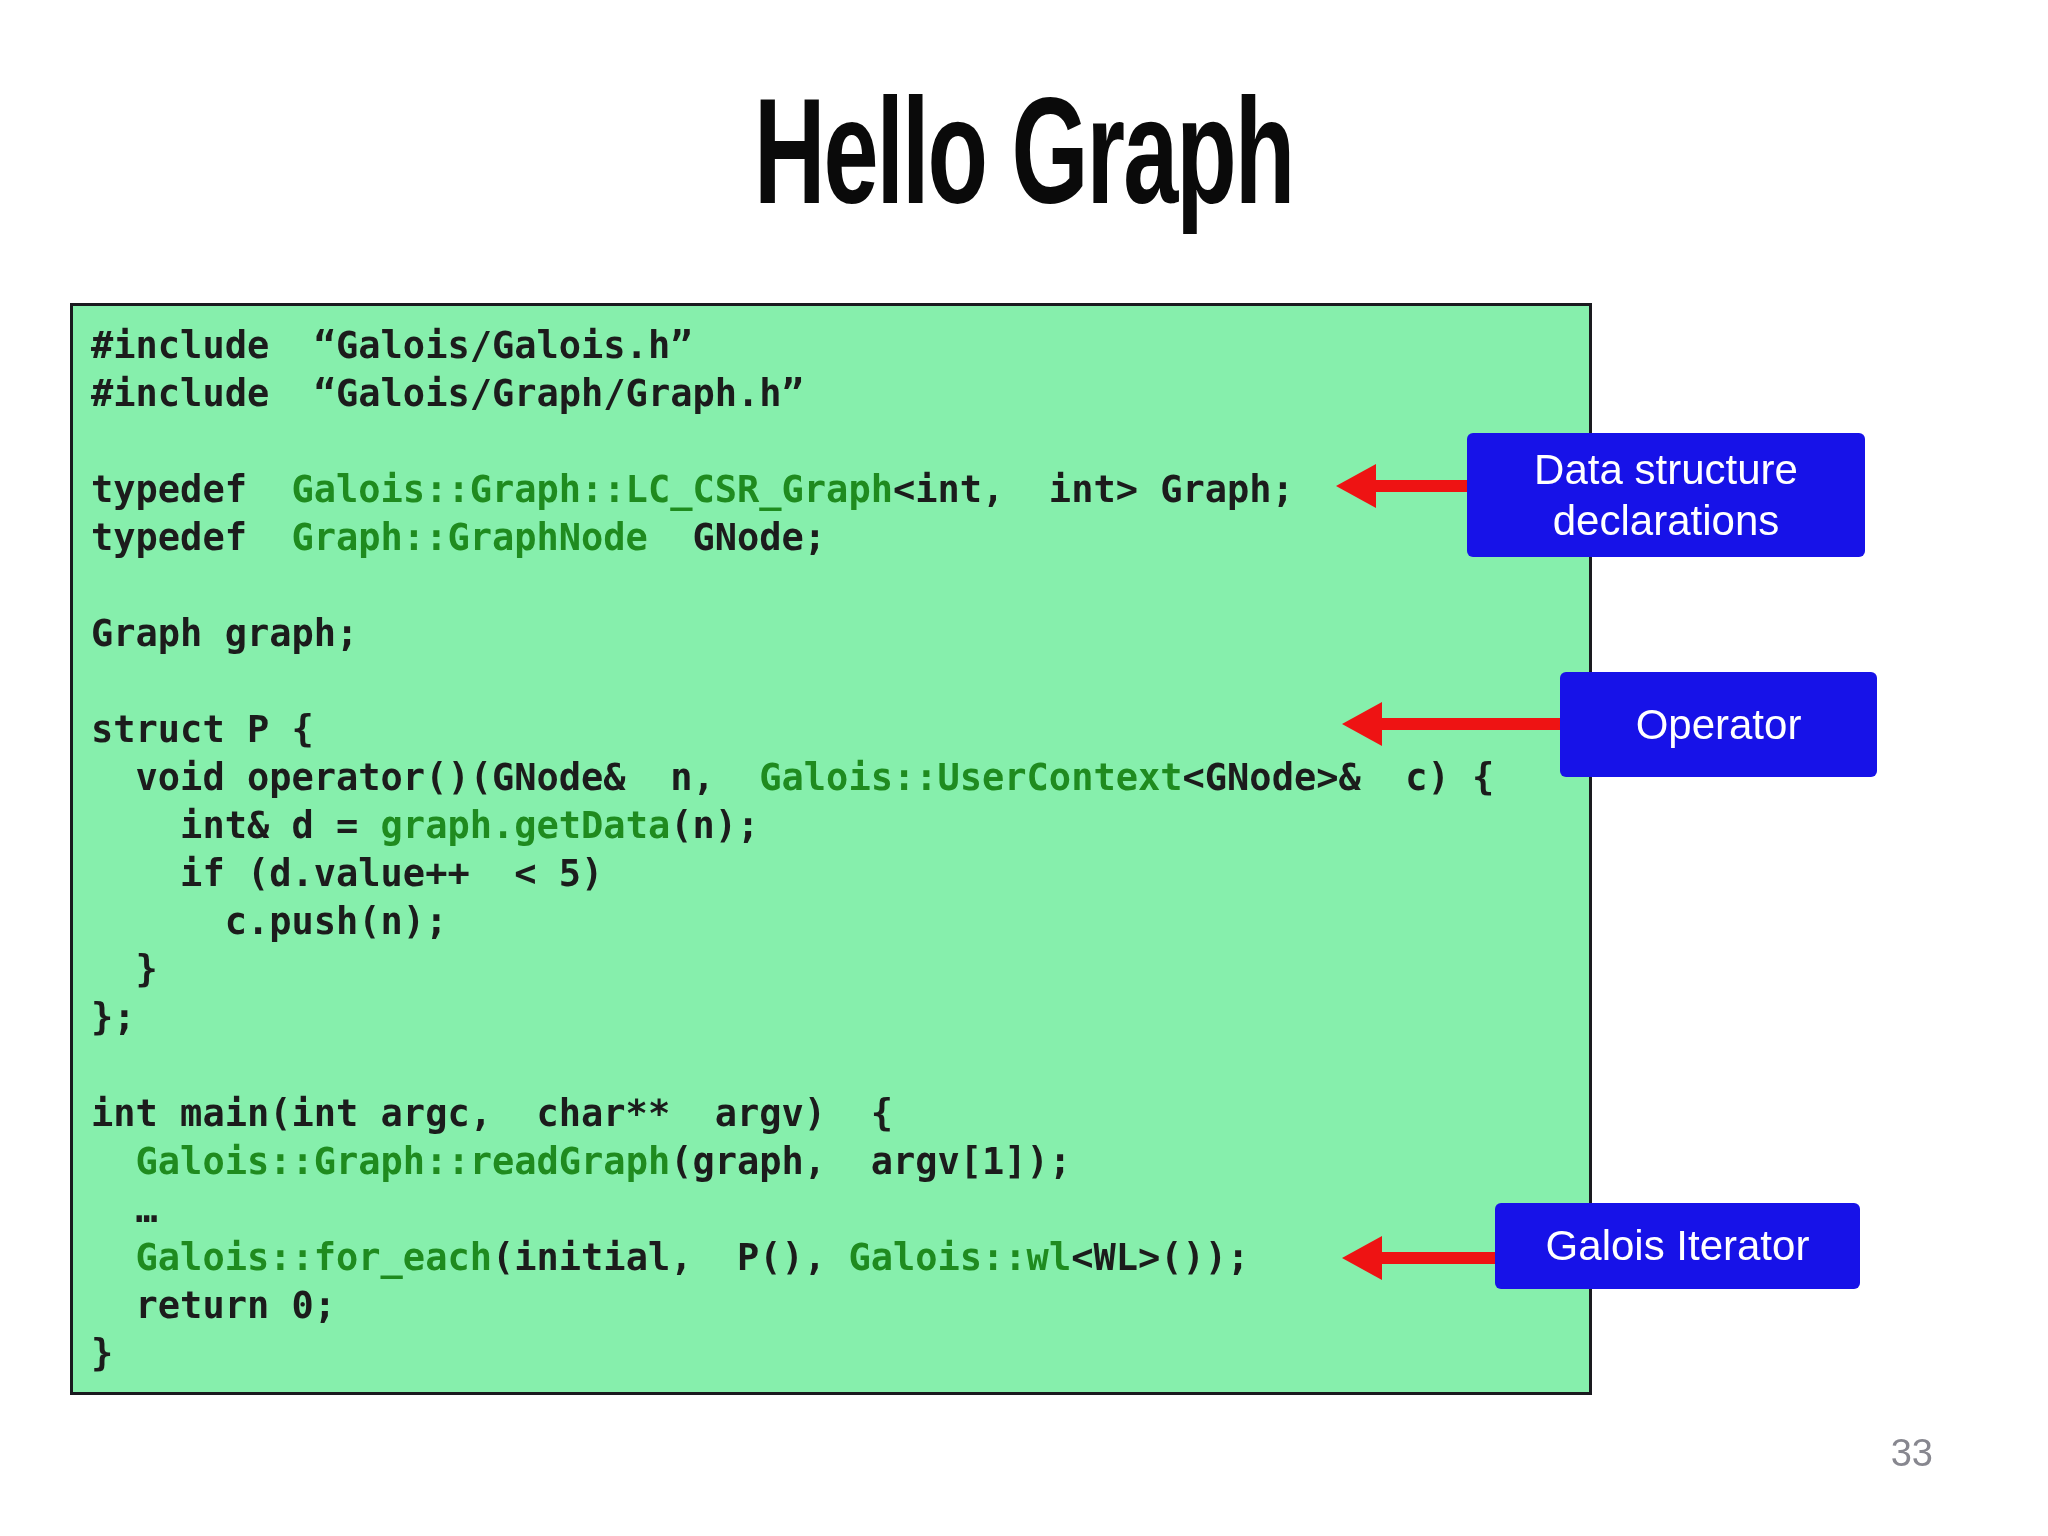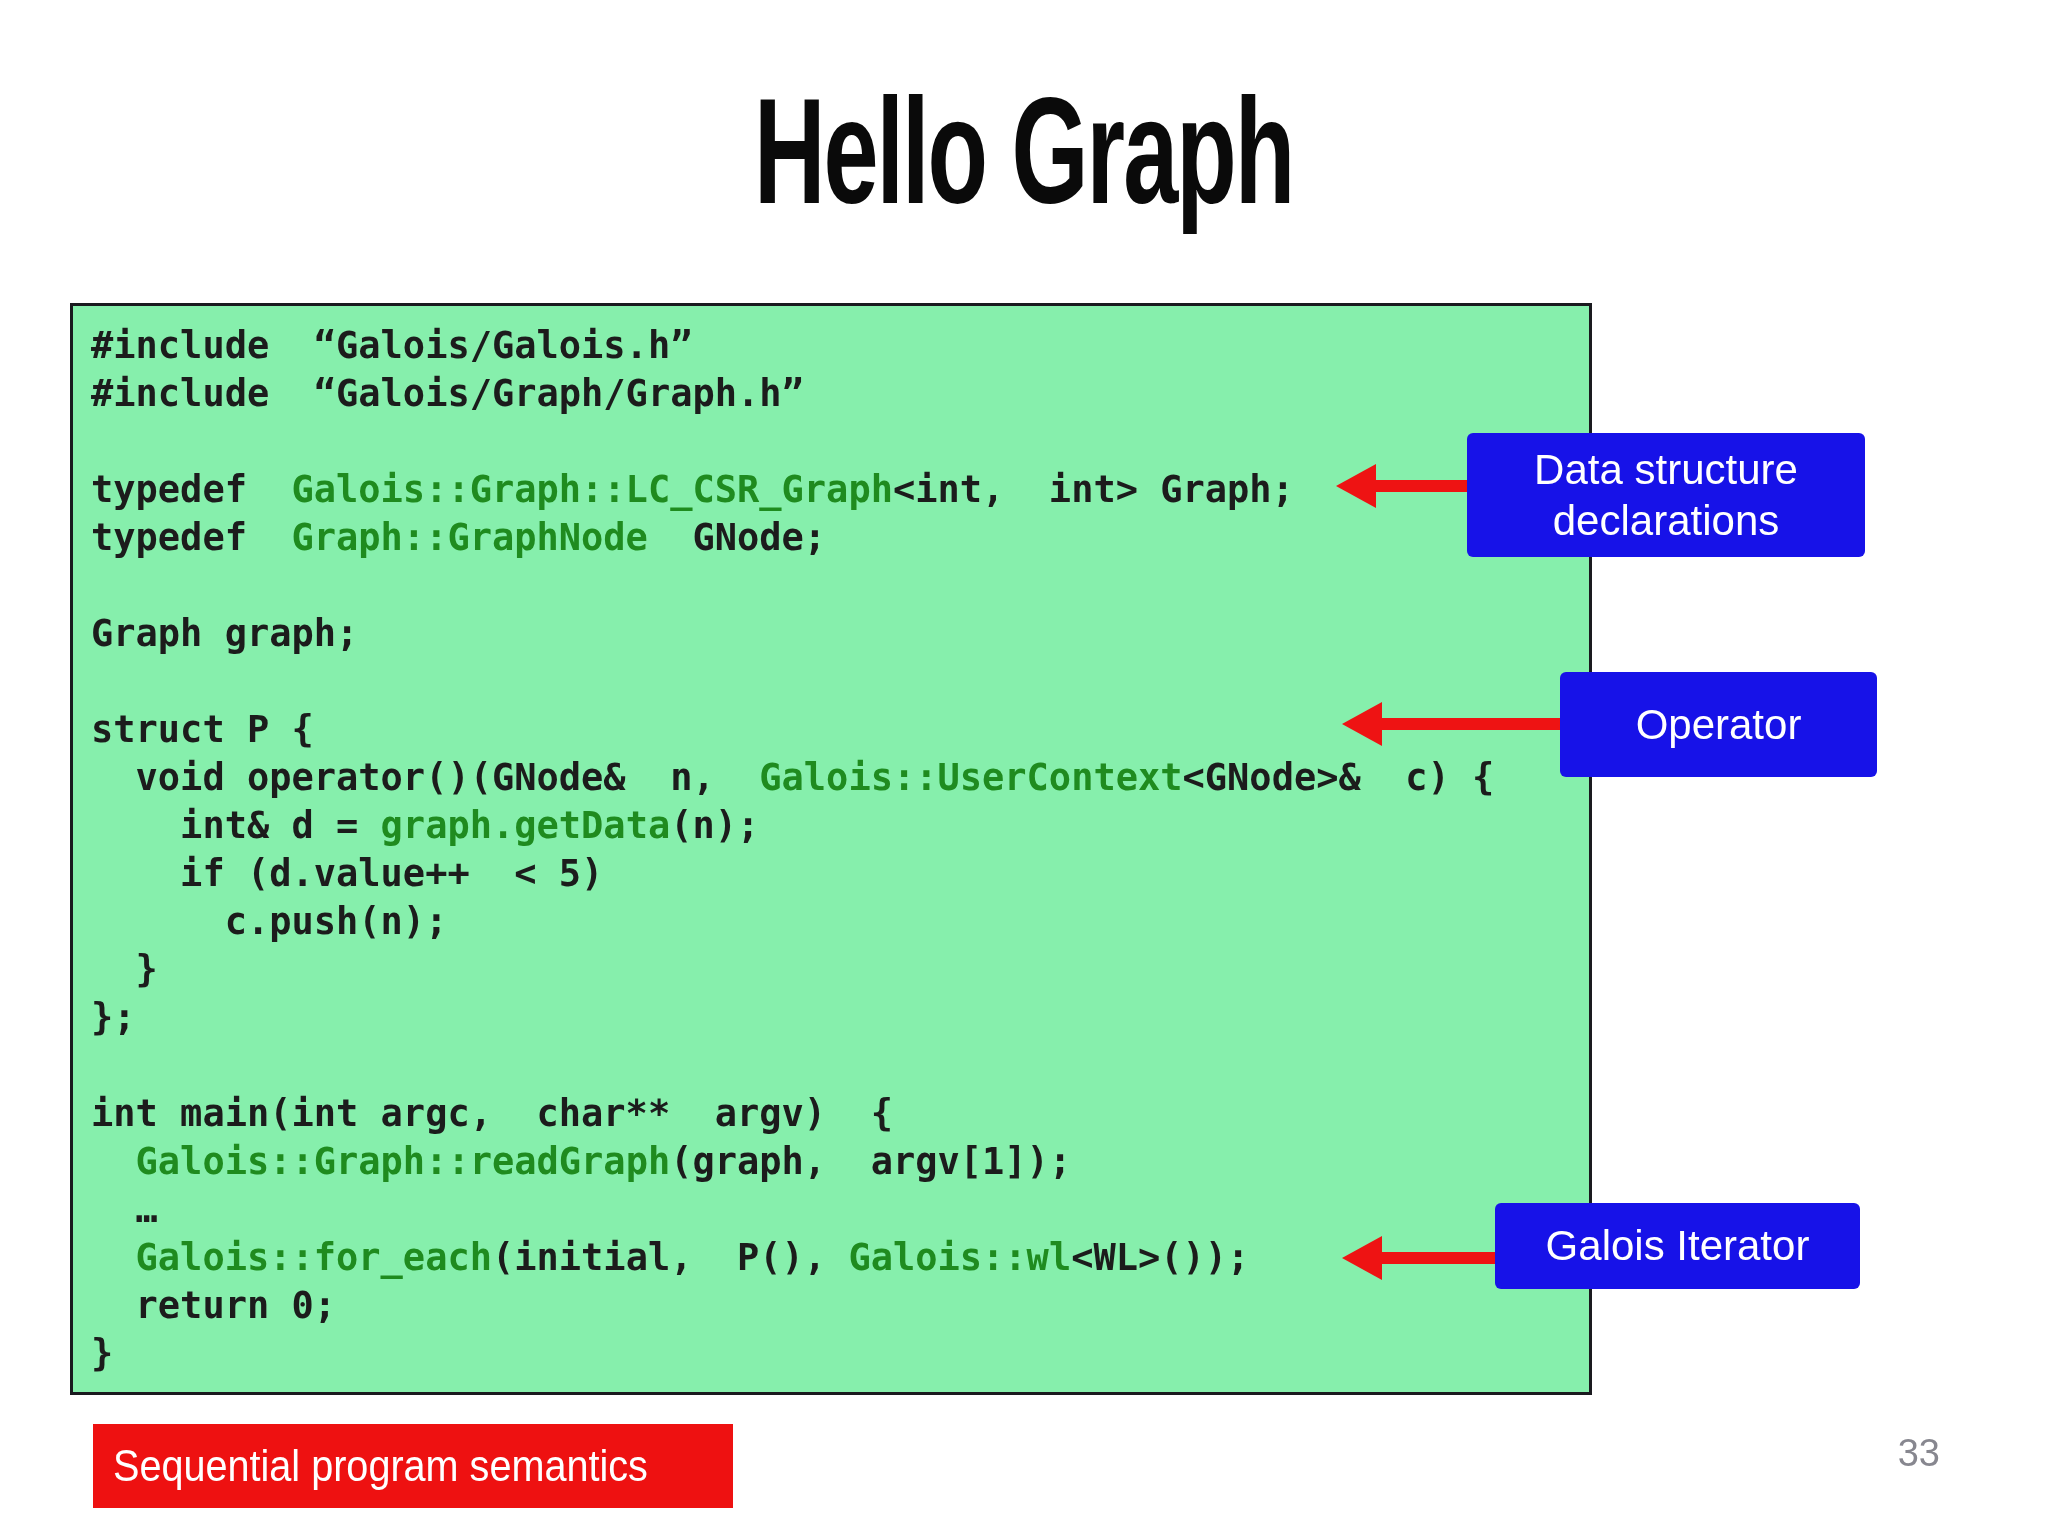--- a/index.html
+++ b/index.html
@@ -60,21 +60,21 @@
     background:var(--banner-red); color:#ffffff;
     display:inline-flex; align-items:center;
     padding:0 26px 0 20px;
   }
   .banner .label {
     font-size:44px; white-space:nowrap;
     transform:scaleX(0.9); transform-origin:left center;
   }
   
   .page-number {
-    position:absolute; right:108px; top:1432px;
+    position:absolute; right:115px; top:1432px;
     font-size:38px; color:var(--page-gray);text-align:center;
   }
 </style>
 </head>
 <body>
 
 <div class="slide">
 
   <div class="title-wrap">
     <span class="title-text">Hello Graph</span>
@@ -96,19 +96,16 @@
     <span class="label">Galois Iterator</span>
   </div>
 
   <div class="arrow-shaft shaft-1"></div>
   <div class="arrow-head head-1"></div>
   <div class="arrow-shaft shaft-2"></div>
   <div class="arrow-head head-2"></div>
   <div class="arrow-shaft shaft-3"></div>
   <div class="arrow-head head-3"></div>
 
-  <div class="banner">
-    <span class="label">Sequential program semantics</span>
-  </div>
 
   <div class="page-number">33</div>
 
 </div>
 
 </body></html>

